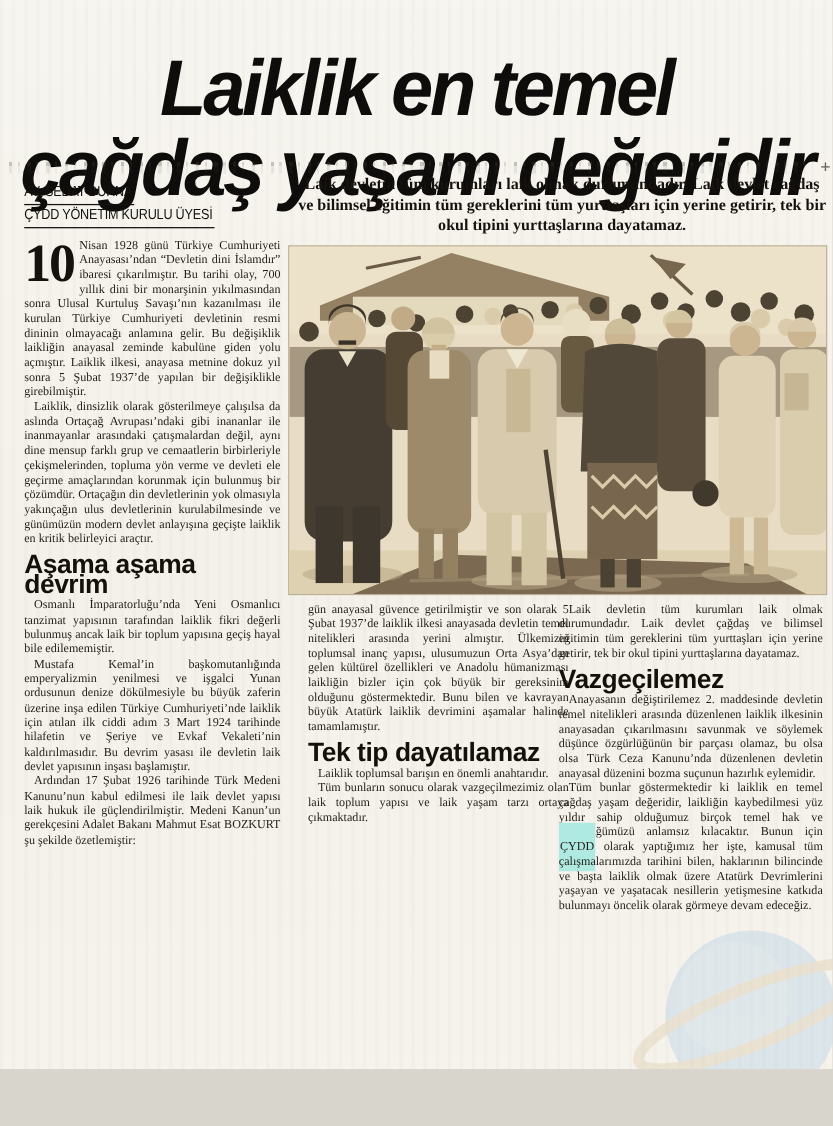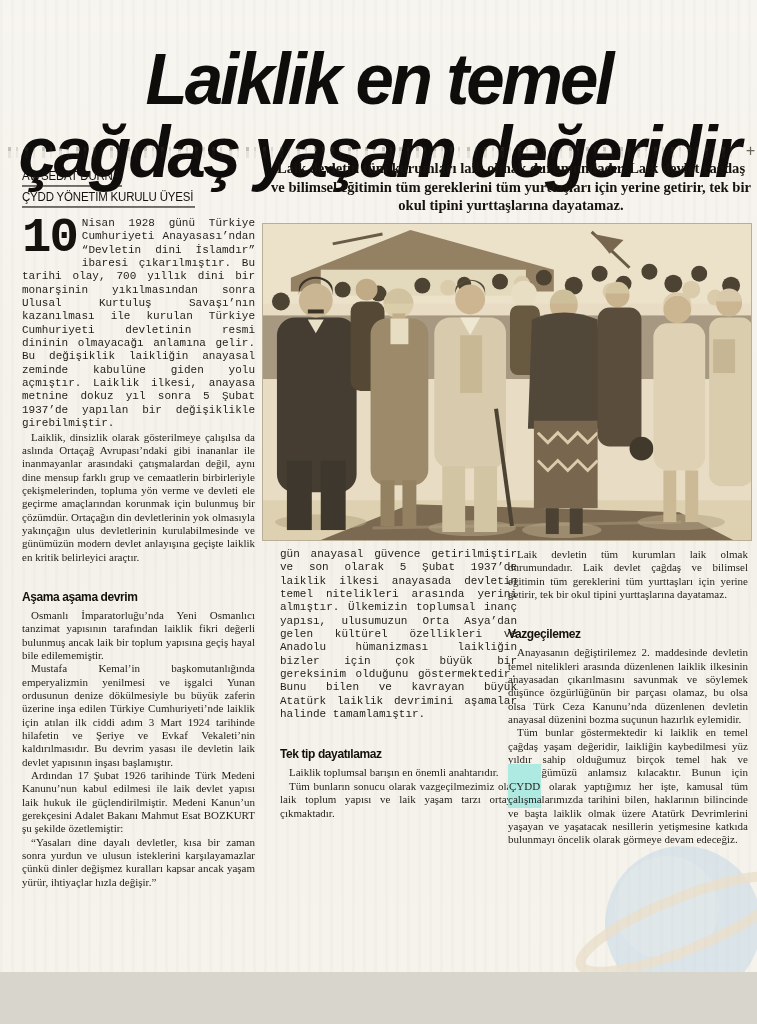--- a/index.html
+++ b/index.html
@@ -40,25 +40,25 @@
   
   .photo{position:absolute;left:262px;top:223px;width:490px;height:318px;margin:0;
     border:1px solid #b9af97;box-sizing:border-box;background:#e8ddc3;overflow:hidden;}
   .photo svg{display:block;width:100%;height:100%;}
   
   .col{position:absolute;text-align:justify;font-size:11px;line-height:13.35px;overflow:hidden;}
   .col-left  {left:22px; top:217px;width:233px;height:792px;}
   .col-mid   {left:280px;top:548px;width:237px;height:468px;}
   .col-right {left:508px;top:548px;width:240px;height:468px;}
   .para{margin:0;text-indent:9px;}
-  .para.noindent{text-indent:0;font-family:Liberation Mono, monospace;}
+  .para.noindent{text-indent:0;}
   .dropcap{float:left;font-size:49px;line-height:39px;font-weight:bold;
     padding:2px 5px 0 0;letter-spacing:-2px;color:#15120e;}
-  .sec-h{margin:24px 0 3px;font-family:"Liberation Sans", sans-serif;font-weight:bold;
-    font-size:12px;line-height:18px;letter-spacing:-0.4px;text-align:left;text-indent:0;color:#131109;}
+  .sec-h{margin:8px 0 3px;font-family:"Liberation Sans", sans-serif;font-weight:bold;
+    font-size:24px;line-height:18px;letter-spacing:-0.4px;text-align:left;text-indent:0;color:#131109;}
   .hl-mark{background:#aee9e2;padding:16px 1px;}
   
   .dots{position:absolute;left:163px;top:1002px;display:flex;gap:3px;}
   .dot{width:16px;height:16px;border-radius:50%;}
   
   .watermark{position:absolute;right:-28px;bottom:-42px;width:230px;height:190px;opacity:.42;pointer-events:none;}
   .watermark svg{width:100%;height:100%;}
 </style>
 </head>
 <body>
@@ -191,21 +191,20 @@
 
   <div class="col col-left">
     <p class="para noindent">
       <span class="dropcap">10</span><span>Nisan 1928 günü Türkiye Cumhuriyeti Anayasası’ndan “Devletin dini İslamdır” ibaresi çıkarılmıştır. Bu tarihi olay, 700 yıllık dini bir monarşinin yıkılmasından sonra Ulusal Kurtuluş Savaşı’nın kazanılması ile kurulan Türkiye Cumhuriyeti devletinin resmi dininin olmayacağı anlamına gelir. Bu değişiklik laikliğin anayasal zeminde kabulüne giden yolu açmıştır. Laiklik ilkesi, anayasa metnine dokuz yıl sonra 5 Şubat 1937’de yapılan bir değişiklikle girebilmiştir.</span>
     </p>
     <p class="para">Laiklik, dinsizlik olarak gösterilmeye çalışılsa da aslında Ortaçağ Avrupası’ndaki gibi inananlar ile inanmayanlar arasındaki çatışmalardan değil, aynı dine mensup farklı grup ve cemaatlerin birbirleriyle çekişmelerinden, topluma yön verme ve devleti ele geçirme amaçlarından korunmak için bulunmuş bir çözümdür. Ortaçağın din devletlerinin yok olmasıyla yakınçağın ulus devletlerinin kurulabilmesinde ve günümüzün modern devlet anlayışına geçişte laiklik en kritik belirleyici araçtır.</p>
     <h2 class="sec-h">Aşama aşama devrim</h2>
     <p class="para">Osmanlı İmparatorluğu’nda Yeni Osmanlıcı tanzimat yapısının tarafından laiklik fikri değerli bulunmuş ancak laik bir toplum yapısına geçiş hayal bile edilememiştir.</p>
     <p class="para">Mustafa Kemal’in başkomutanlığında emperyalizmin yenilmesi ve işgalci Yunan ordusunun denize dökülmesiyle bu büyük zaferin üzerine inşa edilen Türkiye Cumhuriyeti’nde laiklik için atılan ilk ciddi adım 3 Mart 1924 tarihinde hilafetin ve Şeriye ve Evkaf Vekaleti’nin kaldırılmasıdır. Bu devrim yasası ile devletin laik devlet yapısının inşası başlamıştır.</p>
     <p class="para">Ardından 17 Şubat 1926 tarihinde Türk Medeni Kanunu’nun kabul edilmesi ile laik devlet yapısı laik hukuk ile güçlendirilmiştir. Medeni Kanun’un gerekçesini Adalet Bakanı Mahmut Esat BOZKURT şu şekilde özetlemiştir:</p>
-    <p class="para">“Yasaları dine dayalı devletler, kısa bir zaman sonra yurdun ve ulusun isteklerini karşılayamazlar çünkü dinler değişmez kuralları kapsar ancak yaşam yürür, ihtiyaçlar hızla değişir.”</p>
   </div>
 
   <div class="col col-mid">
     <p class="para noindent">gün anayasal güvence getirilmiştir ve son olarak 5 Şubat 1937’de laiklik ilkesi anayasada devletin temel nitelikleri arasında yerini almıştır. Ülkemizin toplumsal inanç yapısı, ulusumuzun Orta Asya’dan gelen kültürel özellikleri ve Anadolu hümanizması laikliğin bizler için çok büyük bir gereksinim olduğunu göstermektedir. Bunu bilen ve kavrayan büyük Atatürk laiklik devrimini aşamalar halinde tamamlamıştır.</p>
     <h2 class="sec-h">Tek tip dayatılamaz</h2>
     <p class="para">Laiklik toplumsal barışın en önemli anahtarıdır.</p>
     <p class="para">Tüm bunların sonucu olarak vazgeçilmezimiz olan laik toplum yapısı ve laik yaşam tarzı ortaya çıkmaktadır.</p>
   </div>
 
   <div class="col col-right">

